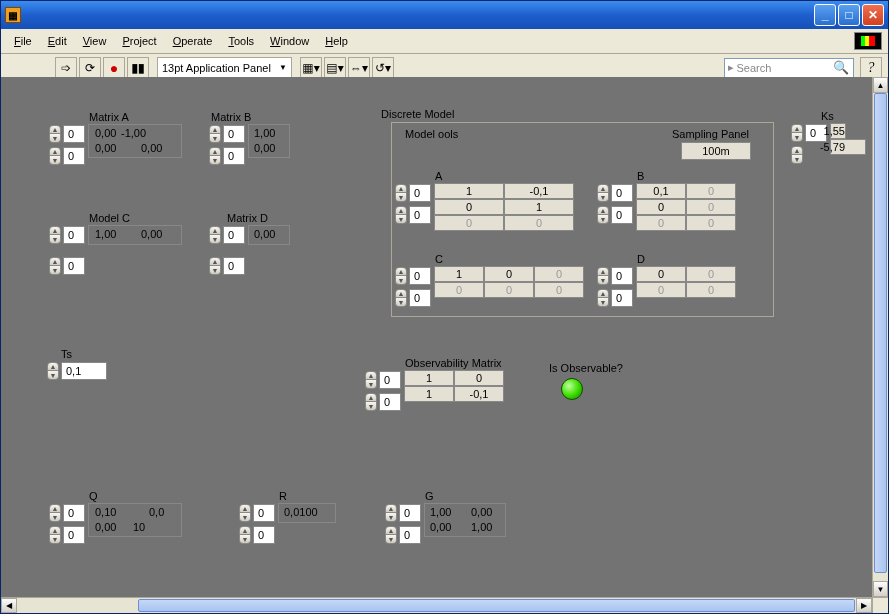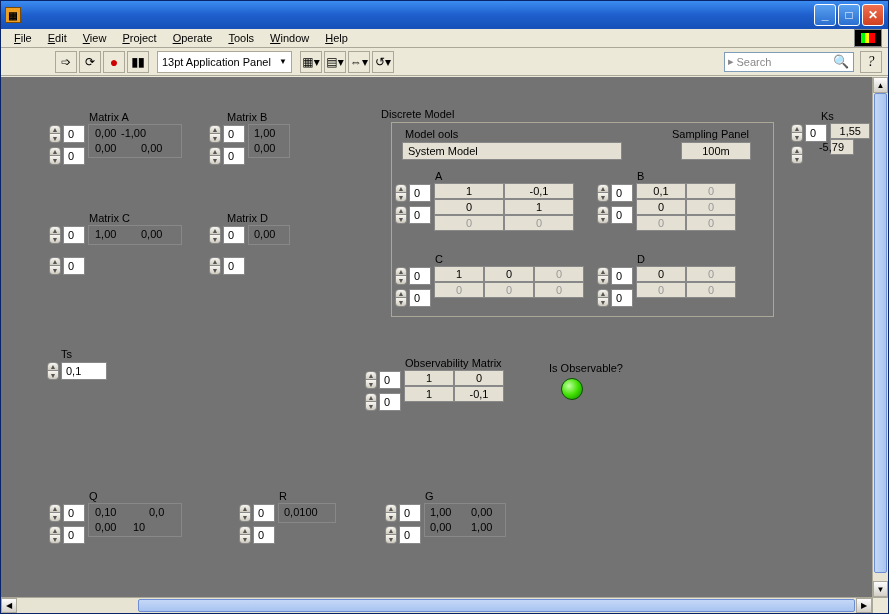--- a/index.html
+++ b/index.html
@@ -5,21 +5,21 @@
   * { box-sizing: border-box; }
   body { margin:0; font-family: Tahoma, sans-serif; font-size:11px; background:#ece9d8; }
   .window { width:889px; height:614px; border:1px solid #0a246a; background:#ece9d8; position:relative; overflow:hidden; }
   .titlebar { height:28px; background:linear-gradient(to bottom,#3b8cf0 0%,#1e5fcd 50%,#1650b8 100%); color:#fff; display:flex; align-items:center; padding:0 4px; font-weight:bold; font-size:13px; }
   .titlebar .icon { width:16px; height:16px; background:#f0a020; border:1px solid #7a4a00; margin-right:5px; display:flex; align-items:center; justify-content:center; font-size:10px; color:#000; }
   .titlebar .spacer { flex:1; }
   .titlebar .wbtn { width:22px; height:22px; margin-left:2px; border:1px solid #fff; border-radius:3px; display:flex; align-items:center; justify-content:center; color:#fff; font-weight:bold; font-size:12px; cursor:pointer; }
   .wbtn.min { background:linear-gradient(to bottom,#5aa0f0,#2a6fd0); }
   .wbtn.max { background:linear-gradient(to bottom,#5aa0f0,#2a6fd0); }
   .wbtn.close { background:linear-gradient(to bottom,#f07050,#d04020); }
-  .menubar { height:19px; background:#ece9d8; border-bottom:1px solid #aca899; display:flex; align-items:center; padding:0 6px; gap:2px; }
+  .menubar { height:25px; background:#ece9d8; border-bottom:1px solid #aca899; display:flex; align-items:center; padding:0 6px; gap:2px; }
   .menubar span { padding:2px 7px; cursor:pointer; }
   .menubar u { text-decoration:underline; }
   .menubar .logo { margin-left:auto; width:28px; height:18px; background:#000; display:flex; align-items:center; justify-content:center; position:relative; border:1px solid #888;}
   .menubar .logo::before { content:""; width:14px; height:10px; background:linear-gradient(to right,#0f0 0 30%,#ff0 30% 60%,#f00 60% 100%); display:block; }
   .toolbar { height:28px; border-bottom:1px solid #aca899; display:flex; align-items:center; padding:0 6px; gap:2px; background:#ece9d8; }
   .tbtn { width:22px; height:22px; border:1px solid #aca899; background:#ece9d8; display:flex; align-items:center; justify-content:center; font-size:12px; cursor:pointer; }
   .tbtn.run { color:#000; }
   .tbtn.abort { color:#d00000; font-size:14px; }
   .tbtn.pause { font-weight:bold; }
   .fontsel { height:22px; border:1px solid #aca899; background:#fff; display:flex; align-items:center; padding:0 4px; width:135px; justify-content:space-between; cursor:pointer; }
@@ -115,36 +115,36 @@
         <div class="up">▲</div>
         <div class="down">▼</div>
       </div>
     <div class="numbox" style="left:62px;top:70px;width:22px">0</div>
     <div class="frame" style="left:87px;top:47px;width:94px;height:34px"></div>
     <div class="label" style="left:94px;top:50px">0,00</div>
     <div class="label" style="left:120px;top:50px">-1,00</div>
     <div class="label" style="left:94px;top:65px">0,00</div>
     <div class="label" style="left:140px;top:65px">0,00</div>
 
-    <div class="label" style="left:226px;top:34px">Matrix B</div>
+    <div class="label" style="left:210px;top:34px">Matrix B</div>
     <div class="spinner" style="left:208px;top:48px">
         <div class="up">▲</div>
         <div class="down">▼</div>
       </div>
     <div class="numbox" style="left:222px;top:48px;width:22px">0</div>
     <div class="spinner" style="left:208px;top:70px">
         <div class="up">▲</div>
         <div class="down">▼</div>
       </div>
     <div class="numbox" style="left:222px;top:70px;width:22px">0</div>
     <div class="frame" style="left:247px;top:47px;width:42px;height:34px"></div>
     <div class="label" style="left:253px;top:50px">1,00</div>
     <div class="label" style="left:253px;top:65px">0,00</div>
 
-    <div class="label" style="left:88px;top:135px">Matrix C</div>
+    <div class="label" style="left:88px;top:135px">Model C</div>
     <div class="spinner" style="left:48px;top:149px">
         <div class="up">▲</div>
         <div class="down">▼</div>
       </div>
     <div class="numbox" style="left:62px;top:149px;width:22px">0</div>
     <div class="spinner" style="left:48px;top:180px">
         <div class="up">▲</div>
         <div class="down">▼</div>
       </div>
     <div class="numbox" style="left:62px;top:180px;width:22px">0</div>
@@ -217,21 +217,20 @@
     <div class="numbox" style="left:398px;top:449px;width:22px">0</div>
     <div class="frame" style="left:423px;top:426px;width:82px;height:34px"></div>
     <div class="label" style="left:429px;top:429px">1,00</div>
     <div class="label" style="left:470px;top:429px">0,00</div>
     <div class="label" style="left:429px;top:444px">0,00</div>
     <div class="label" style="left:470px;top:444px">1,00</div>
 
     <div class="label" style="left:380px;top:31px">Discrete Model</div>
     <div class="gframe" style="left:390px;top:45px;width:383px;height:195px"></div>
     <div class="label" style="left:404px;top:51px">Model ools</div>
-    <div class="textbox" style="left:401px;top:65px;width:220px">System Model</div>
     <div class="label" style="left:671px;top:51px">Sampling Panel</div>
     <div class="textbox" style="left:680px;top:65px;width:70px;justify-content:center">100m</div>
 
     <div class="label" style="left:434px;top:93px">A</div>
     <div class="spinner" style="left:394px;top:107px">
         <div class="up">▲</div>
         <div class="down">▼</div>
       </div>
     <div class="numbox" style="left:408px;top:107px;width:22px">0</div>
     <div class="spinner" style="left:394px;top:129px">
@@ -431,26 +430,26 @@
     <div class="numbox" style="left:804px;top:47px;width:22px">0</div>
     <div class="spinner" style="left:790px;top:69px">
         <div class="up">▲</div>
         <div class="down">▼</div>
       </div>
     <div class="grid" style="left:829px;top:46px">
       <table>
           <tbody>
             <tr>
               <td>
-                <div class="cell" style="width:40px;justify-content:flex-end;padding-right:8px">1,55</div>
-              </td>
-            </tr>
-      <tr>
-              <td>
-                <div class="cell" style="width:24px;justify-content:flex-end;padding-right:9px">-5,79</div>
+                <div class="cell" style="width:16px;justify-content:flex-end;padding-right:0">1,55</div>
+              </td>
+            </tr>
+      <tr>
+              <td>
+                <div class="cell" style="width:36px;justify-content:flex-end;padding-right:20px">-5,79</div>
               </td>
             </tr>
           </tbody>
         </table>
     </div>
 
   </div>
 
   <div class="vscroll">
     <div class="btn">▲</div>

